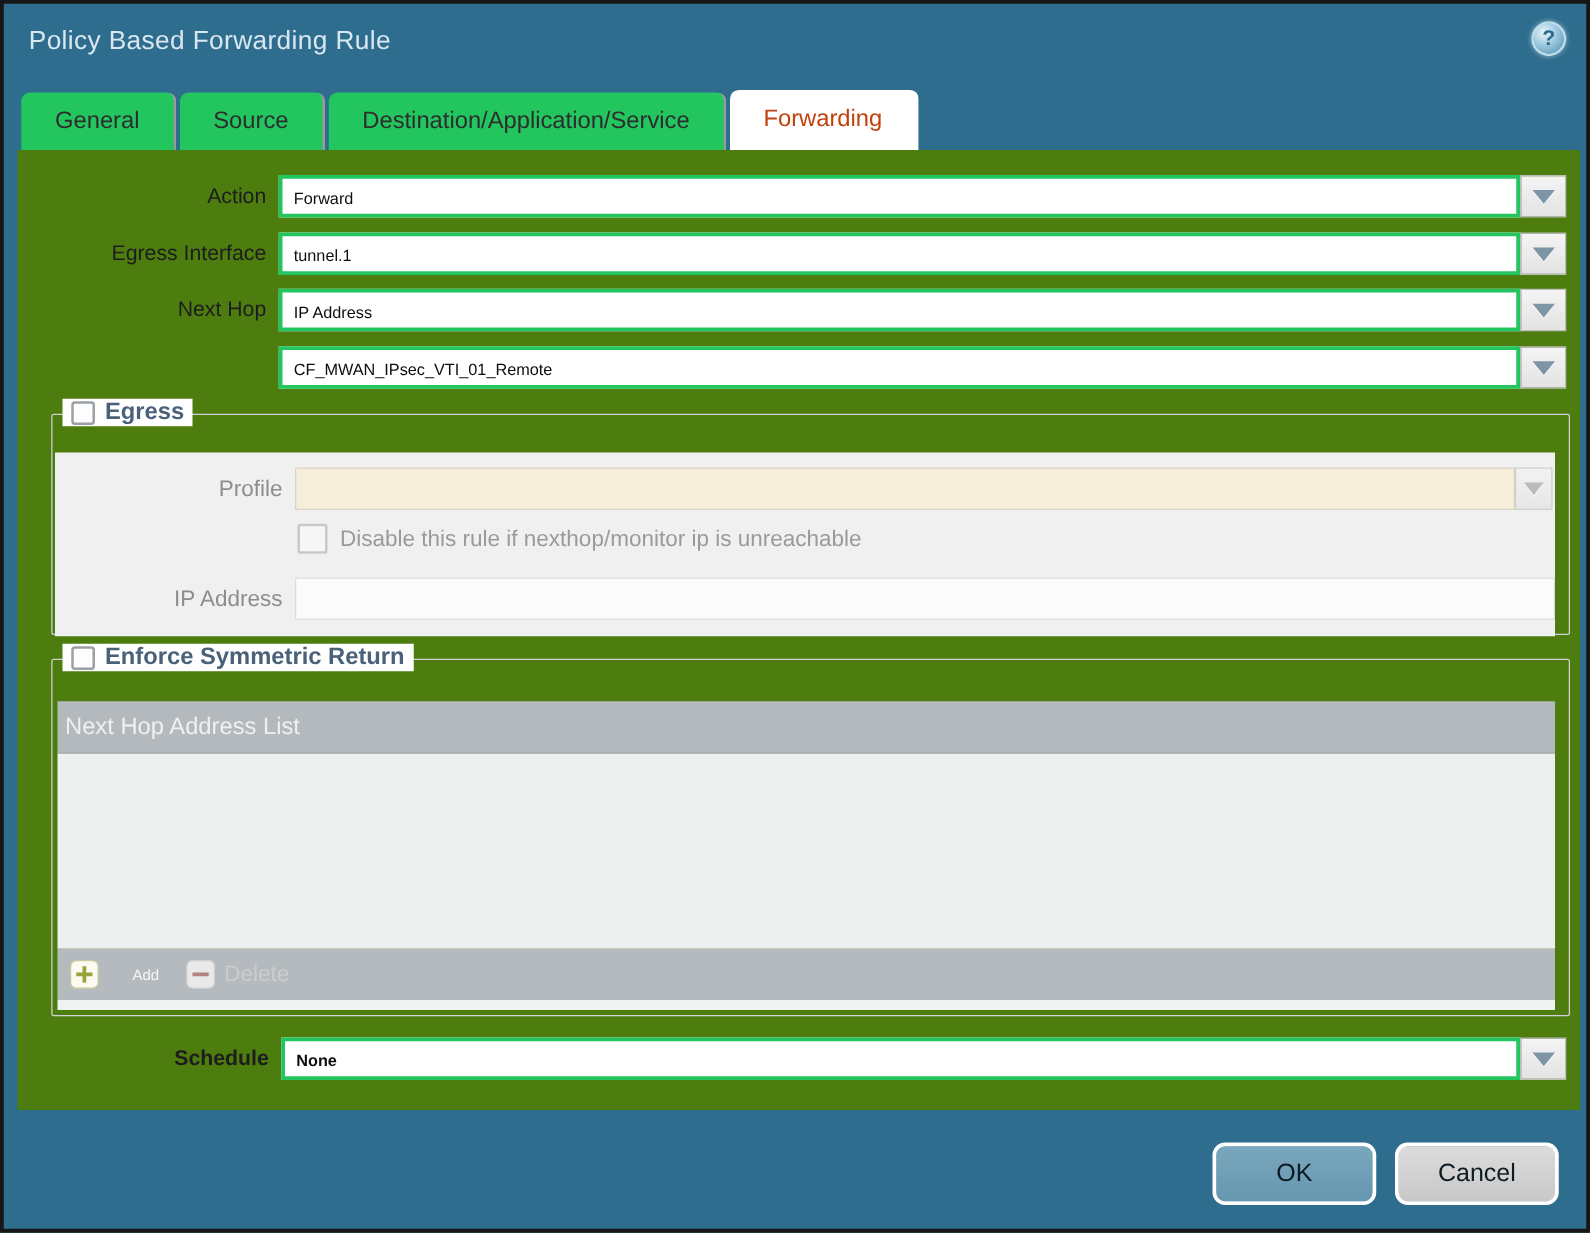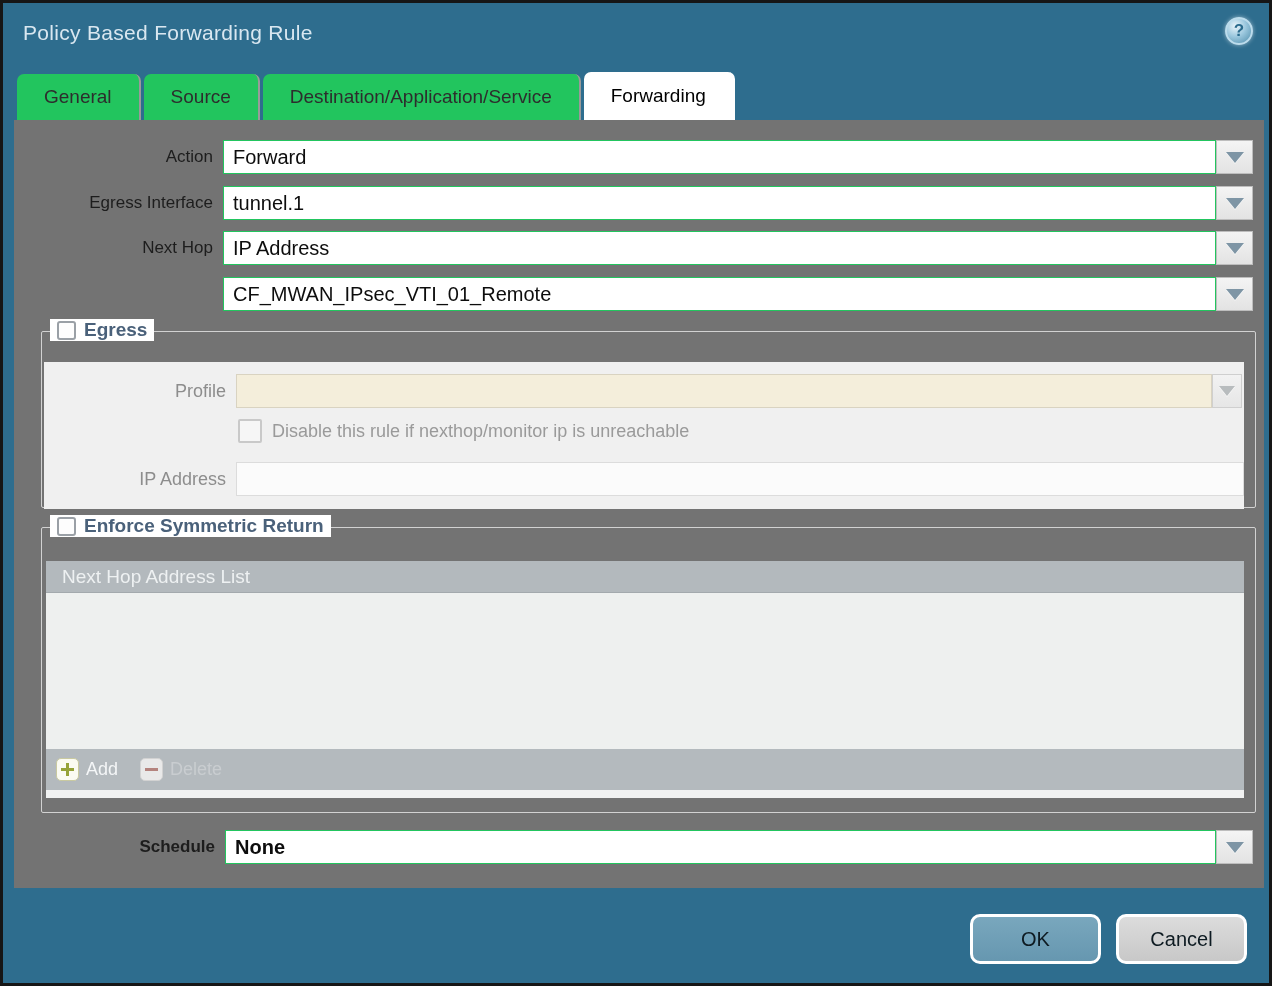--- a/index.html
+++ b/index.html
@@ -20,30 +20,30 @@
     box-shadow:0 0 4px rgba(255,255,255,.5);
   }
 
   
   .tabs { position:absolute; left:14px; top:69px; height:48px; display:flex; align-items:flex-end; }
   .tab {
     height:46px; padding:0 27px; margin-right:3px;
     background:#22c55e; border-right:2px solid #9a9a9a; border-radius:7px 7px 0 0;
     display:flex; align-items:center; font-size:19px; color:#2d2d2d; cursor:pointer; white-space:nowrap;
   }
-  .tab.active { background:#ffffff; border-right:2px solid #ffffff; height:48px; color:#000000; }
-
-  
-  .content { position:absolute; left:11px; top:117px; width:1250px; height:768px; background:#737373; }
+  .tab.active { background:#ffffff; border-right:2px solid #ffffff; height:48px; color:#c2410c; }
+
+  
+  .content { position:absolute; left:11px; top:117px; width:1250px; height:768px; background:#4d7c0f; }
 
   .row { position:absolute; height:34px; }
   .row .lbl { position:absolute; left:0; top:0; width:199px; height:34px; line-height:34px;
     text-align:right; font-size:17px; color:#1d1d1d; }
   .combo { position:absolute; left:209px; top:0; width:993px; height:34px; background:#fff;
-    border:1px solid #22c55e; font-size:20px; color:#0d0d0d; line-height:32px; padding-left:9px; cursor:pointer; }
+    border:3px solid #22c55e; font-size:13px; color:#0d0d0d; line-height:32px; padding-left:9px; cursor:pointer; }
   .dd-btn { position:absolute; left:1202px; top:0; width:37px; height:34px;
     background:linear-gradient(#f4f4f4,#e3e3e3); border:1px solid #bdbdbd;
     display:flex; align-items:center; justify-content:center; cursor:pointer; }
   .dd-arrow { width:0; height:0; border-left:9px solid transparent; border-right:9px solid transparent;
     border-top:11px solid #7e95a5; filter:drop-shadow(0 1px 0 rgba(255,255,255,.7)); }
   .dd-btn.disabled .dd-arrow { border-top-color:#b8bcbe; }
 
   
   .fieldset { position:absolute; border:1px solid #d2d2d2; border-radius:2px; }
   .legend { position:absolute; top:-13px; left:8px; background:#ffffff; padding:0 7px;
@@ -60,29 +60,29 @@
   .profile-dd { position:absolute; left:1168px; top:0; width:30px; height:34px;
     background:linear-gradient(#f2f2f2,#e6e6e6); border:1px solid #cfcfcf;
     display:flex; align-items:center; justify-content:center; }
   .profile-dd .dd-arrow { border-left-width:8px; border-right-width:8px; border-top-width:10px; border-top-color:#b4b8ba; }
   .dis-cbx { position:absolute; width:24px; height:24px; background:#f6f6f6; border:2px solid #c9c9c9; border-radius:2px; }
   .dis-txt { position:absolute; font-size:18px; color:#9a9a9a; line-height:26px; white-space:nowrap; }
   .ip-field { position:absolute; left:192px; top:0; width:1008px; height:34px; background:#fbfbfb; border:1px solid #dcdcdc; }
 
   
   .nh-table { position:absolute; left:4px; top:33px; width:1198px; }
-  .nh-head { height:32px; background:#b3b9bd; border-bottom:1px solid #a3a9ad;
-    display:flex; align-items:center; padding-left:16px; font-size:19px; color:#eef1f2; }
+  .nh-head { height:42px; background:#b3b9bd; border-bottom:1px solid #a3a9ad;
+    display:flex; align-items:center; padding-left:6px; font-size:19px; color:#eef1f2; }
   .nh-body { height:156px; background:#eef0ef; }
   .nh-foot { height:41px; background:#b4babe; display:flex; align-items:center; padding-left:10px; gap:22px; }
   .nh-shadow { height:8px; background:#f1f2f2; }
   .tool { display:flex; align-items:center; gap:7px; cursor:pointer; }
   .tool .ibox { width:23px; height:23px; border-radius:5px; display:flex; align-items:center; justify-content:center; }
   .tool.add .ibox { background:#fbfbf2; border:1px solid #c9c9a0; }
-  .tool.add .cap { font-size:18px; color:#f4f6f7; }
+  .tool.add .cap { font-size:12px; color:#f4f6f7;margin-left:20px; }
   .plus { position:relative; width:13px; height:13px; }
   .plus::before { content:""; position:absolute; left:0; top:5px; width:13px; height:3px; background:#96a339; }
   .plus::after { content:""; position:absolute; left:5px; top:0; width:3px; height:13px; background:#96a339; }
   .tool.delete { cursor:default; }
   .tool.delete .ibox { background:#e9e9e9; border:1px solid #d2d2d2; }
   .minus { width:13px; height:3px; background:#a2605a; opacity:.75; }
   .tool.delete .cap { font-size:18px; color:#c9cdd0; }
 
   
   .btn { position:absolute; top:911px; width:131px; height:50px; border-radius:10px;

